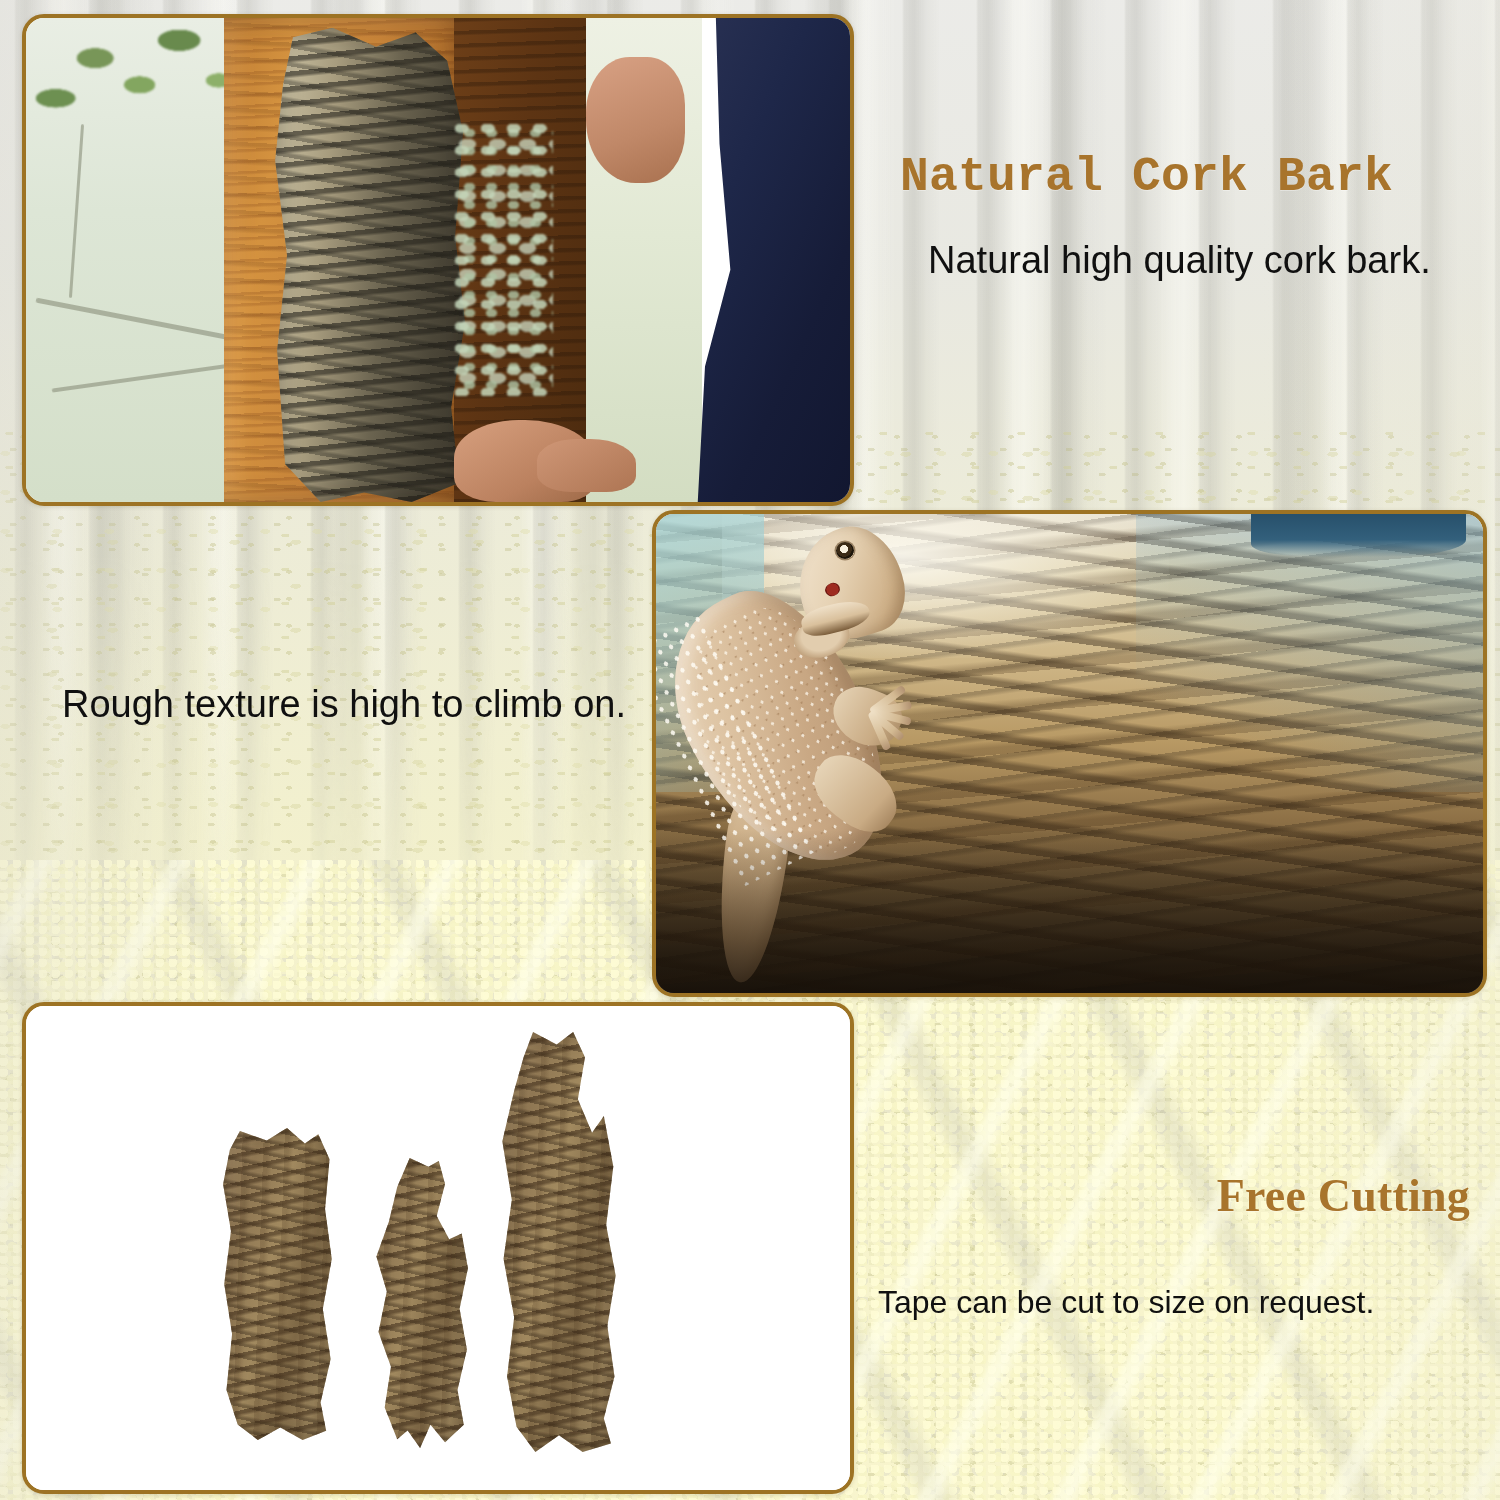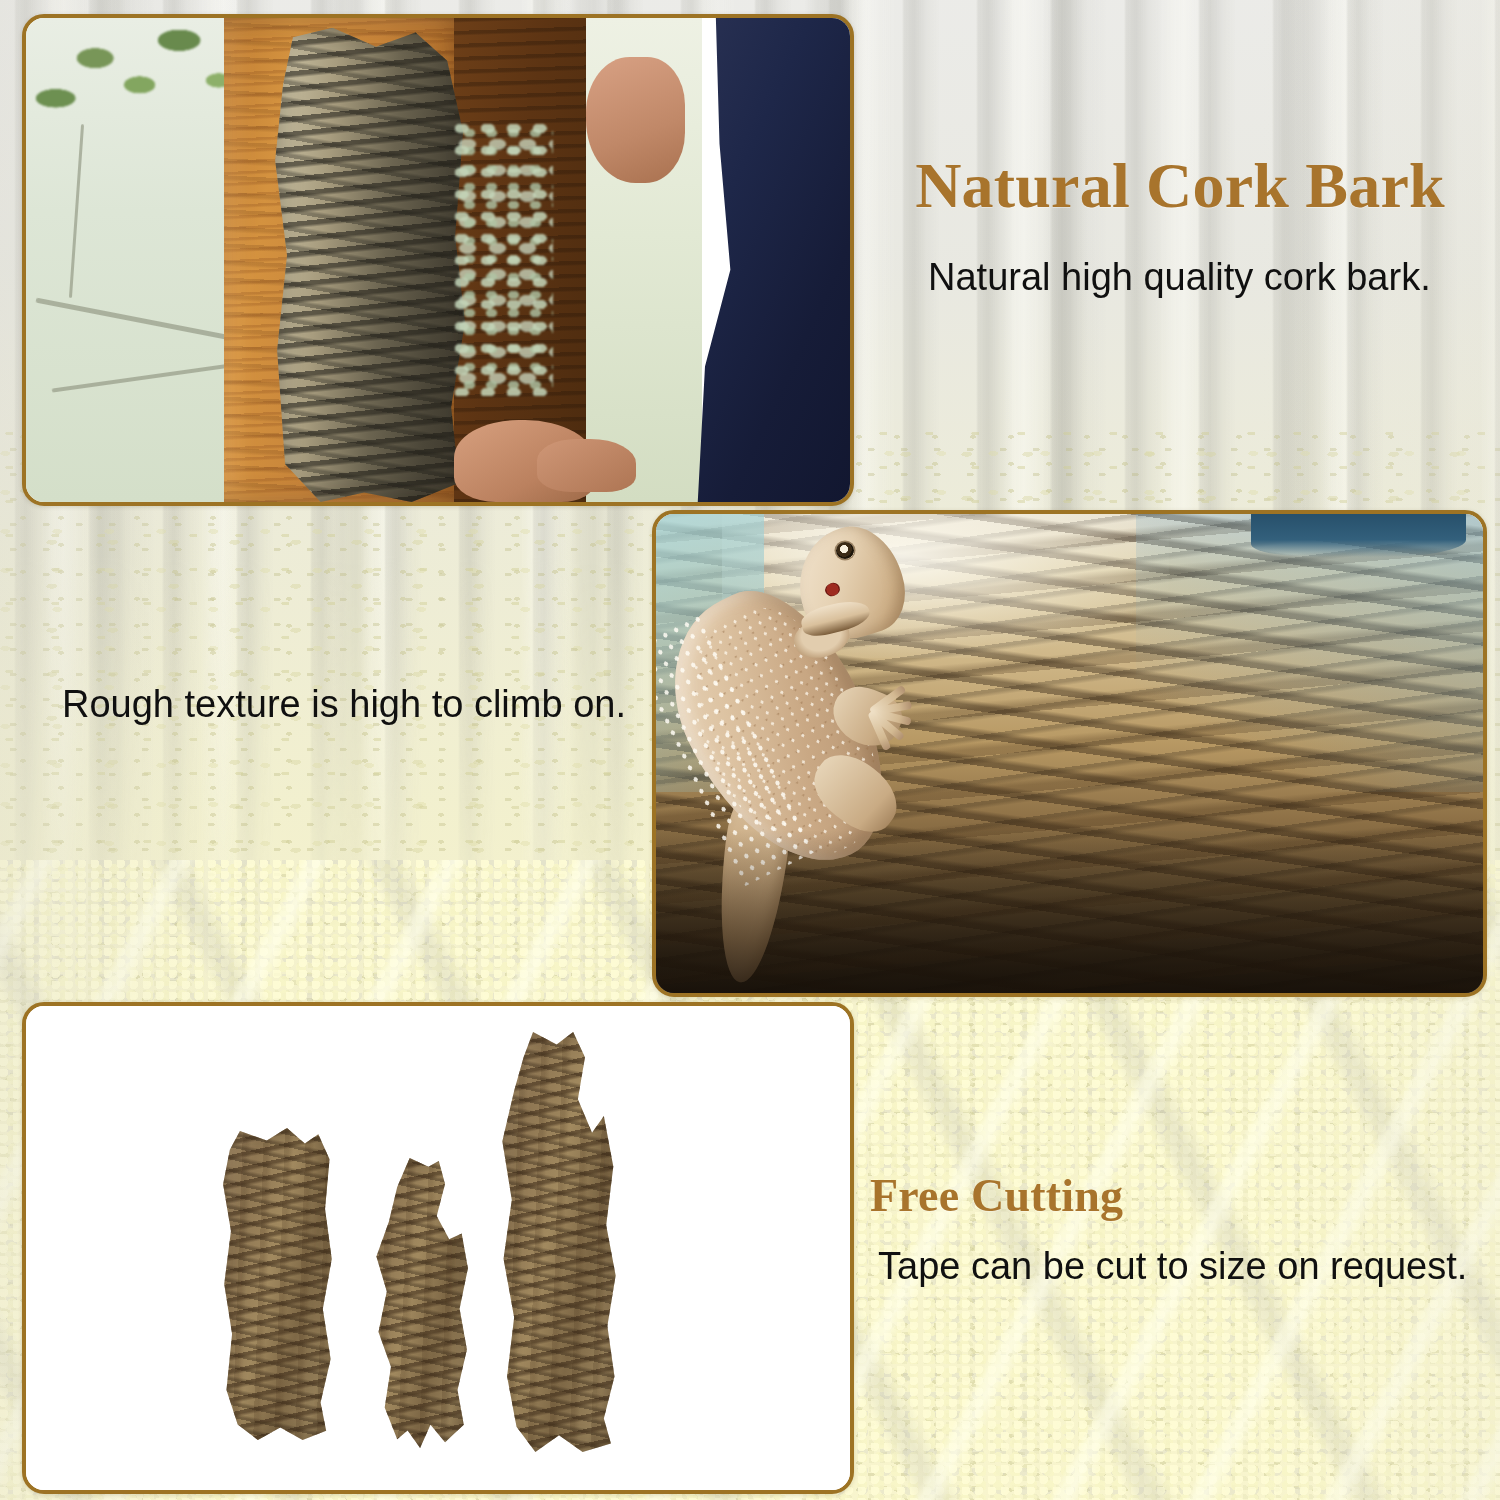--- a/index.html
+++ b/index.html
@@ -373,30 +373,30 @@
     text-shadow:0 1px 0 rgba(255,255,255,.35);
   }
   .feature p{
     margin:0;
     color:#101010;
     font-family:"Liberation Sans", sans-serif;
     font-weight:400;
   }
 
   #feature-natural-cork-bark{ left:900px; top:152px; width:560px; }
-  #feature-natural-cork-bark h2{ font-size:64px; line-height:1.05; text-align:center;}
+  #feature-natural-cork-bark h2{ font-size:48px; line-height:1.05; text-align:left;font-family:Liberation Mono, monospace;}
   #feature-natural-cork-bark p{ font-size:38px; line-height:1.38; margin-top:32px; padding-left:28px;}
 
   #feature-natural-rough-texture{ left:34px; top:644px; width:610px; }
   #feature-natural-rough-texture h2{ font-size:46px; line-height:1.05; text-align:center;}
   #feature-natural-rough-texture p{ font-size:38px; line-height:1.38; margin-top:34px; padding-left:28px;}
 
   #feature-free-cutting{ left:870px; top:1172px; width:600px; }
-  #feature-free-cutting h2{ font-size:46px; line-height:1.05; text-align:left;}
-  #feature-free-cutting p{ font-size:38px; line-height:1.38; margin-top:20px; padding-left:8px;}
+  #feature-free-cutting h2{ font-size:46px; line-height:1.05; text-align:right;}
+  #feature-free-cutting p{ font-size:32px; line-height:1.38; margin-top:60px; padding-left:8px;}
 </style>
 </head>
 <body>
 
 <div id="infographic">
 
   <div class="bg-base"></div>
   <div class="bg-trunks"></div>
   <div class="bg-moss"></div>
   <div class="bg-speckle"></div>

